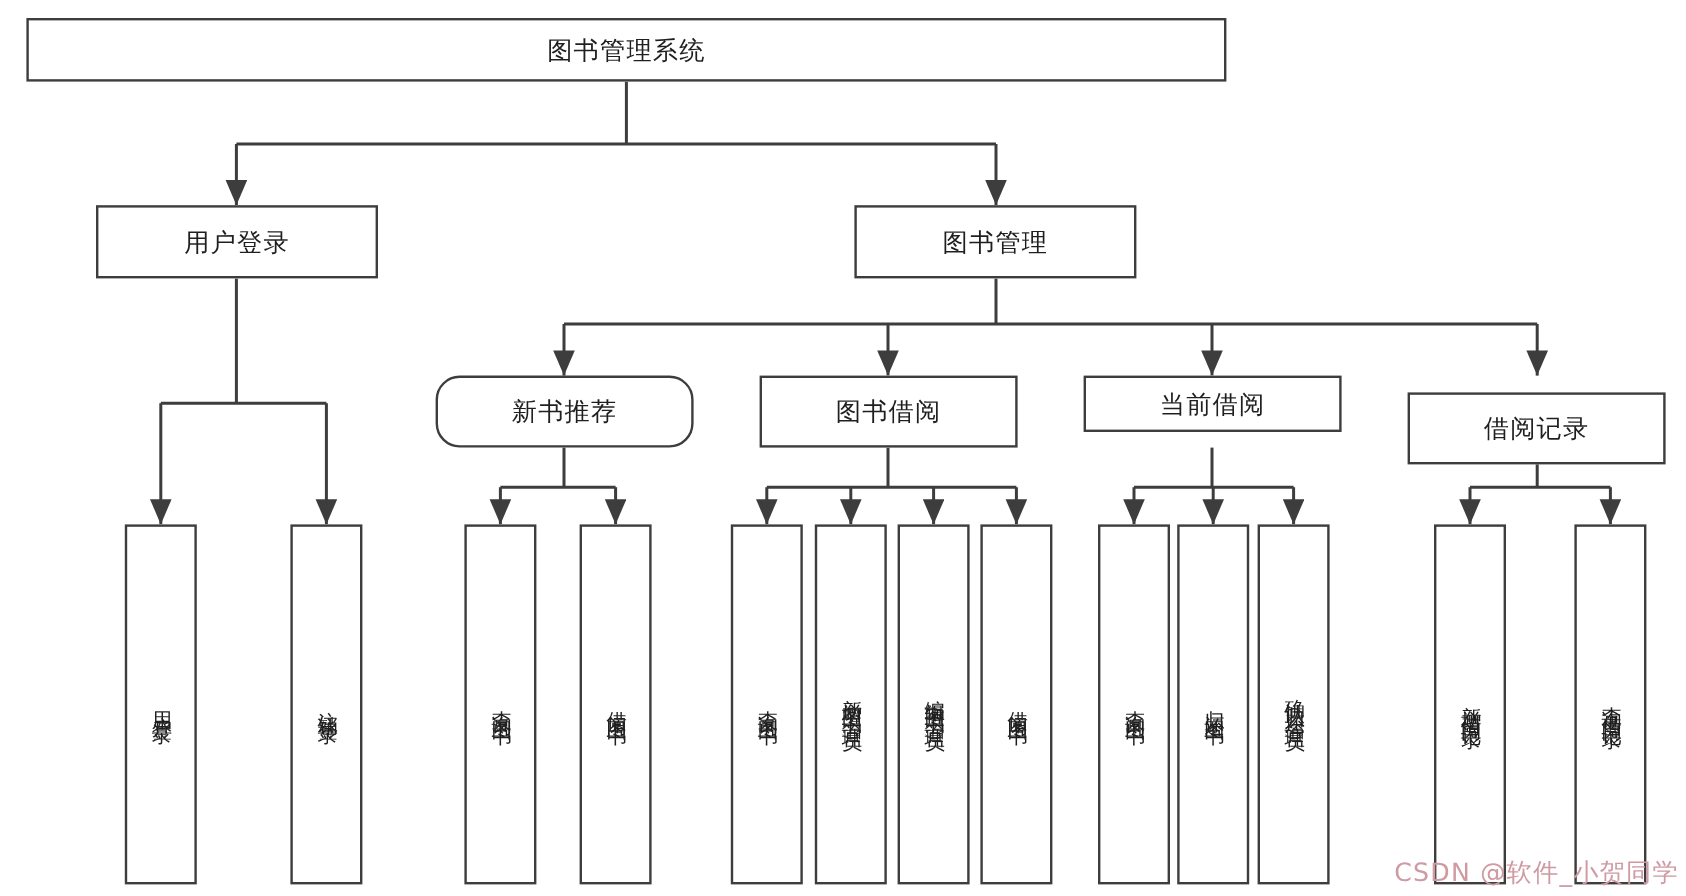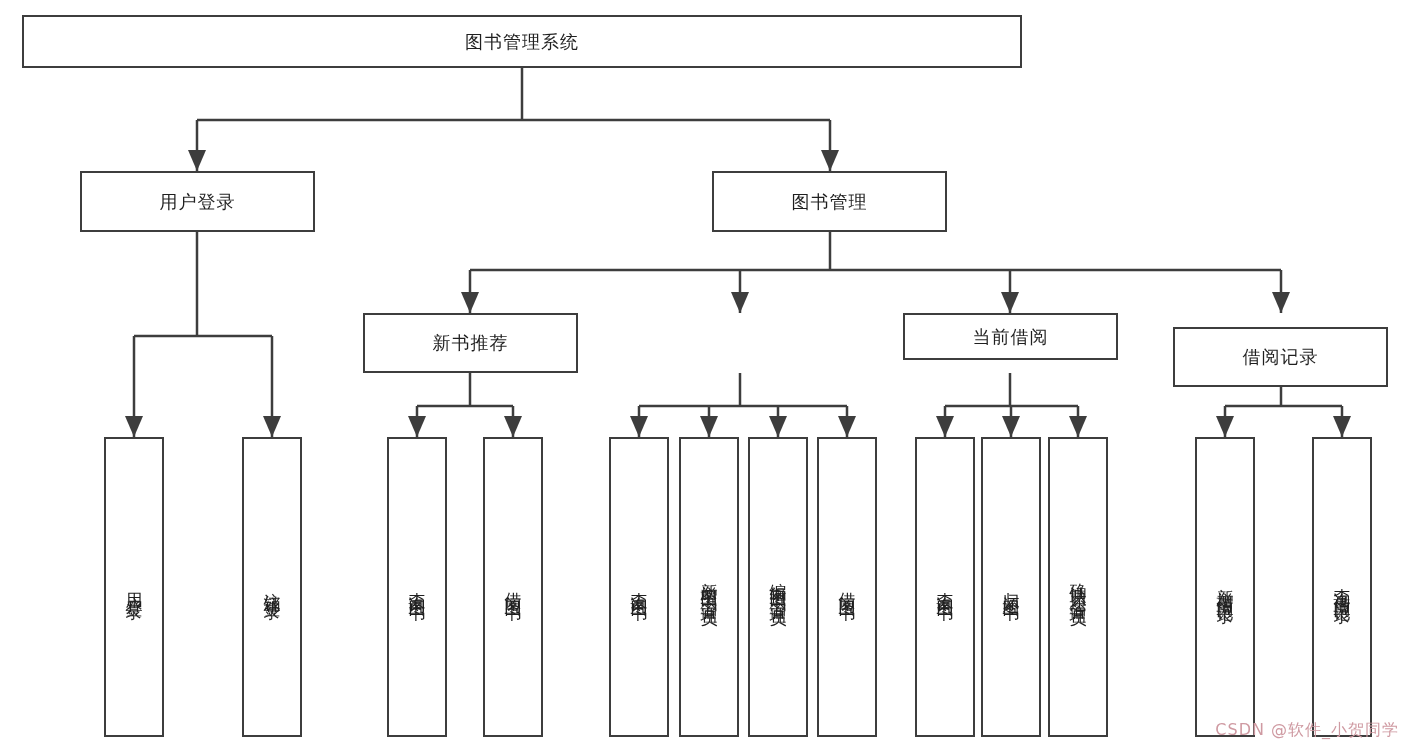--- a/index.html
+++ b/index.html
@@ -25,35 +25,35 @@
   }
   .node {
     position: absolute;
     box-sizing: border-box;
     border: 2.5px solid #3d3d3d;
     background: #ffffff;
     display: flex;
     align-items: center;
     justify-content: center;
     color: #1f1f1f;
-    font-size: 18px;
+    font-size: 21px;
     letter-spacing: 1px;
   }
   .node.vbox {
     writing-mode: vertical-rl;
     text-orientation: mixed;
     letter-spacing: 4px;
     font-size: 17px;
     line-height: 1;
   }
   .watermark {
     position: absolute;
     right: 6px;
     bottom: 6px;
-    font-size: 16px;
+    font-size: 21px;
     color: #cf9aa2;
     letter-spacing: 1px;
     white-space: nowrap;
   }
 </style>
 </head>
 <body>
 
 <div class="stage">
 
@@ -111,22 +111,25 @@
     <span>图书管理系统</span>
   </div>
 
   <div class="node" style="left:80px; top:171px; width:235px; height:61px;">
     <span>用户登录</span>
   </div>
   <div class="node" style="left:712px; top:171px; width:235px; height:61px;">
     <span>图书管理</span>
   </div>
 
-  <div class="node" style="left:363px; top:313px; width:215px; height:60px;">
+  <div class="node" style="left:363px; top:313px; width:215px; height:60px;border-radius:20px;">
     <span>新书推荐</span>
+  </div>
+  <div class="node" style="left:633px; top:313px; width:215px; height:60px;">
+    <span>图书借阅</span>
   </div>
   <div class="node" style="left:903px; top:313px; width:215px; height:47px;">
     <span>当前借阅</span>
   </div>
   <div class="node" style="left:1173px; top:327px; width:215px; height:60px;">
     <span>借阅记录</span>
   </div>
 
   <div class="node vbox" style="left:104px; top:437px; width:60px; height:300px;">
     <span>用户登录</span>

